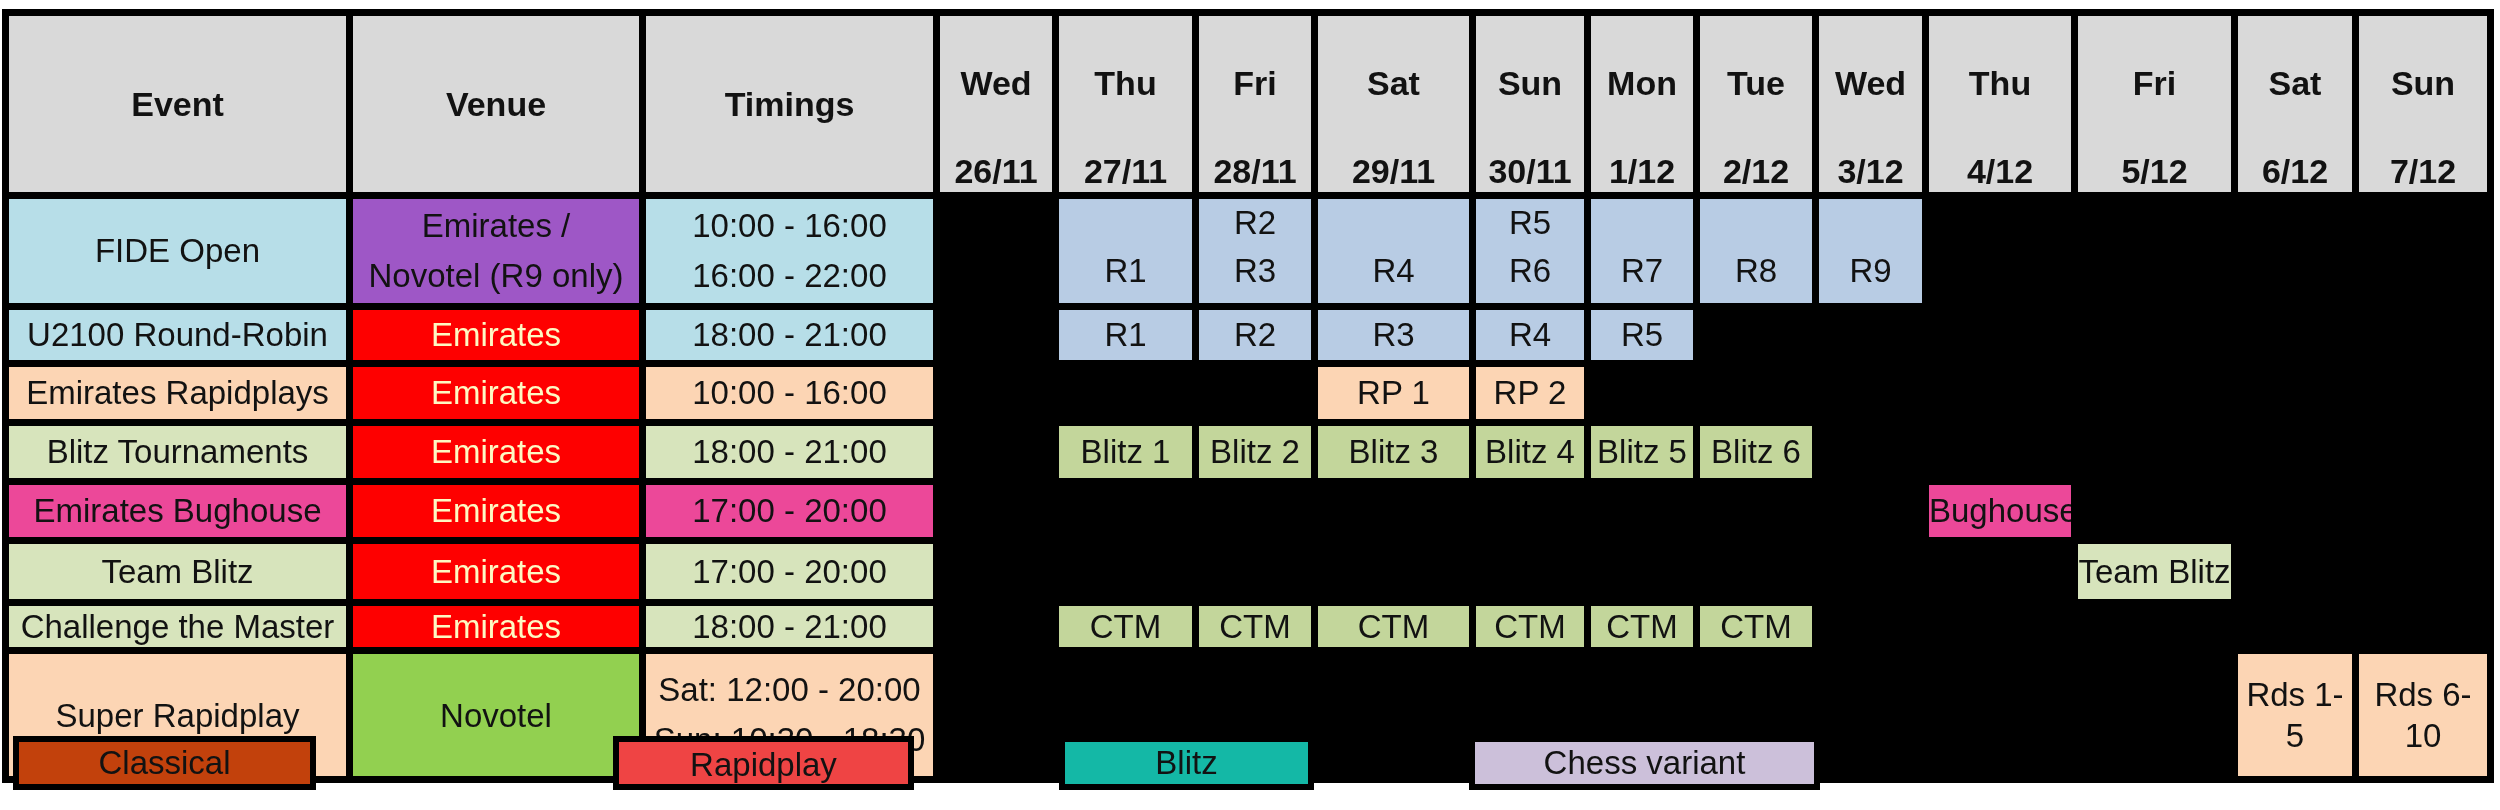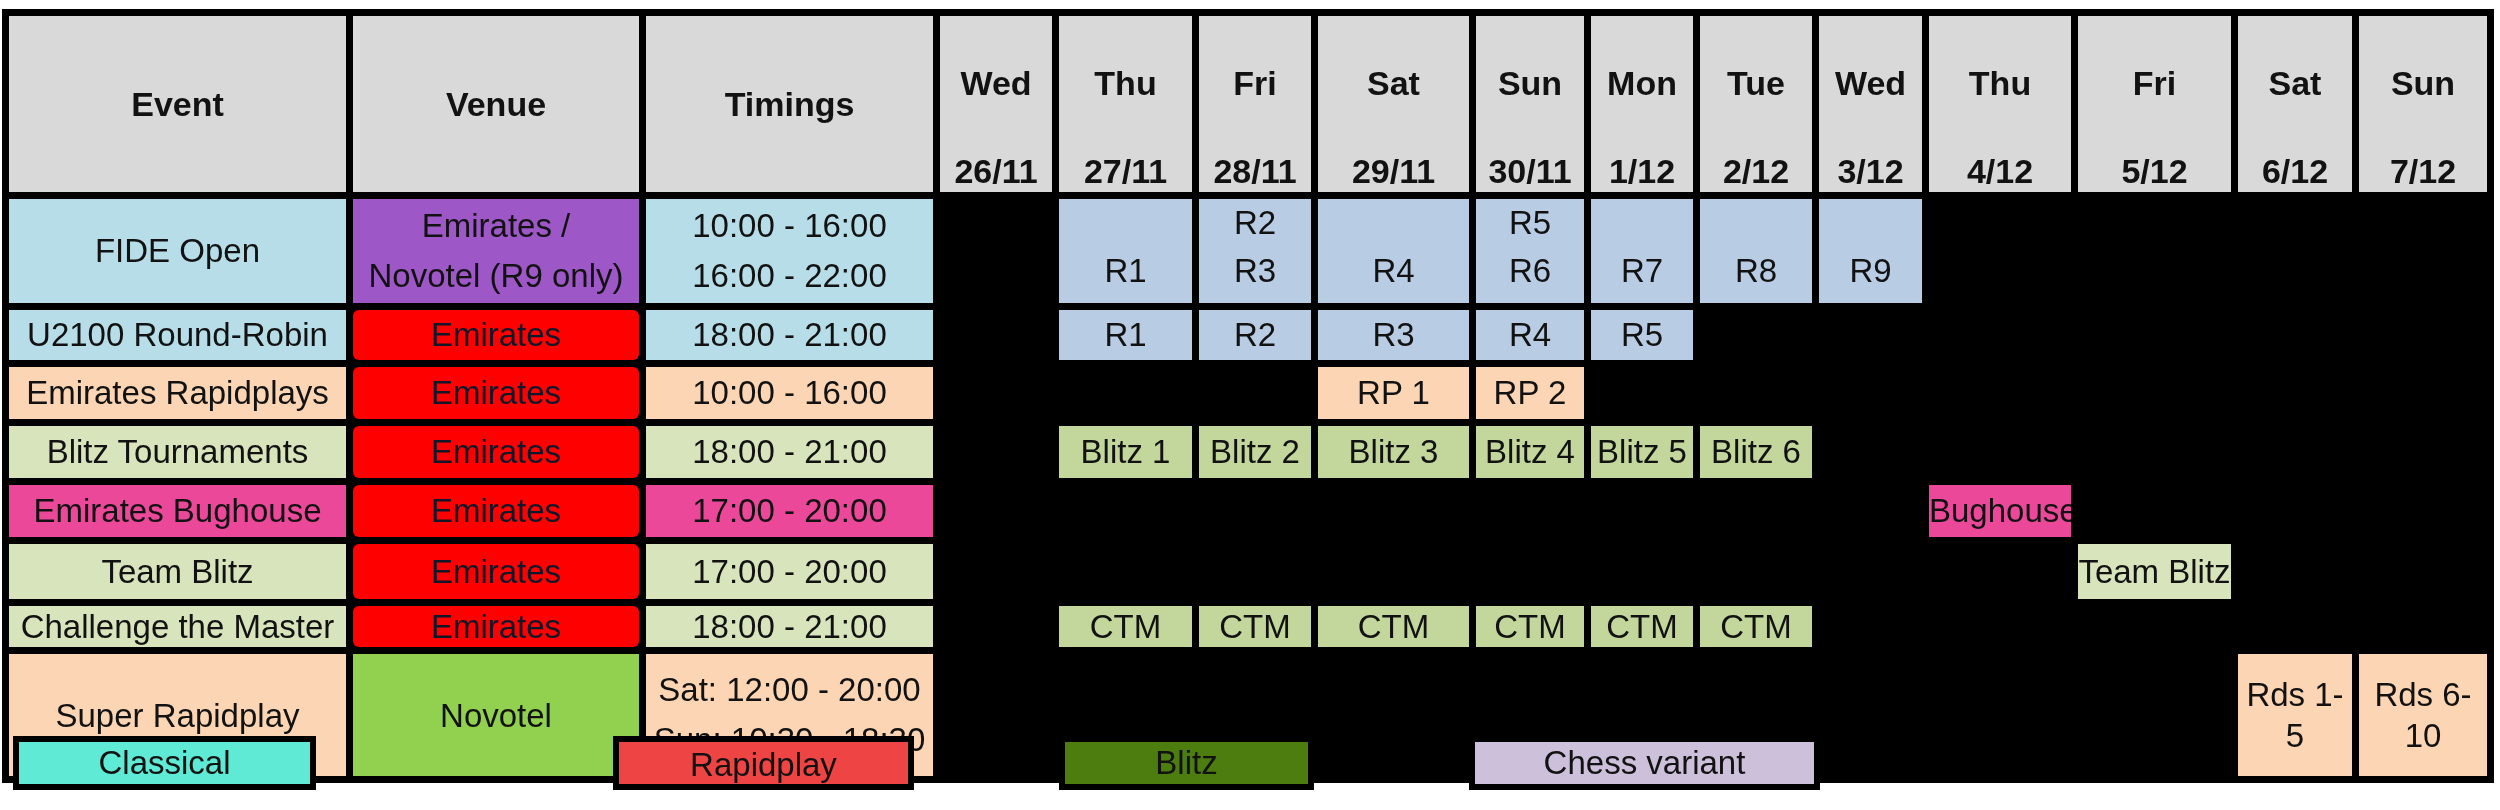--- a/index.html
+++ b/index.html
@@ -16,36 +16,36 @@
        font-size:33px; line-height:1.25; overflow:hidden; }
   .hdr   { background:#d9d9d9; font-weight:bold; font-size:34px; }
   .hdr .l{ line-height:42px;margin-top:46px; }
   .turq  { background:#b7dee8; }
   .peri  { background:#b8cce4; }
   .peach { background:#fcd5b4; }
   .lgreen{ background:#d7e4bc; }
   .mgreen{ background:#c3d69b; }
   .lav   { background:#ec4899; }
   .purple{ background:#9e57c6;margin-top:12px; }
-  .red   { background:#fe0000; color:#0f172a;border-radius:6px; }
+  .red   { background:#fe0000; color:#fef9c3; }
   .ngreen{ background:#92d050; }
   .empty { background:#000000; }
   .two .l{ line-height:50px; }
   .valb  { vertical-align:bottom; }
   .valb .l { line-height:48px; padding-bottom:8px; }
   .valb.two .l { padding-bottom:0; }
   .valb.two .l:last-child { padding-bottom:8px; }
   .legend-box {
     position:absolute; top:736px; height:54px; box-sizing:border-box;
     border:6px solid #000; display:flex; align-items:center; justify-content:center;
     font-size:33px; color:#121212;
   }
-  .leg-classical { left:13px;   width:303px; background:#5eead4; }
+  .leg-classical { left:13px;   width:303px; background:#c2410c; }
   .leg-rapidplay { left:613px;  width:301px; background:#ef4444;align-items:flex-end; }
-  .leg-blitz     { left:1059px; width:255px; background:#4d7c0f; }
+  .leg-blitz     { left:1059px; width:255px; background:#14b8a6; }
   .leg-variant   { left:1469px; width:351px; background:#ccc0da; }
 </style>
 </head>
 <body>
 
 <div class="canvas">
 
 <table class="sched">
   <colgroup>
     <col style="width:337px">

